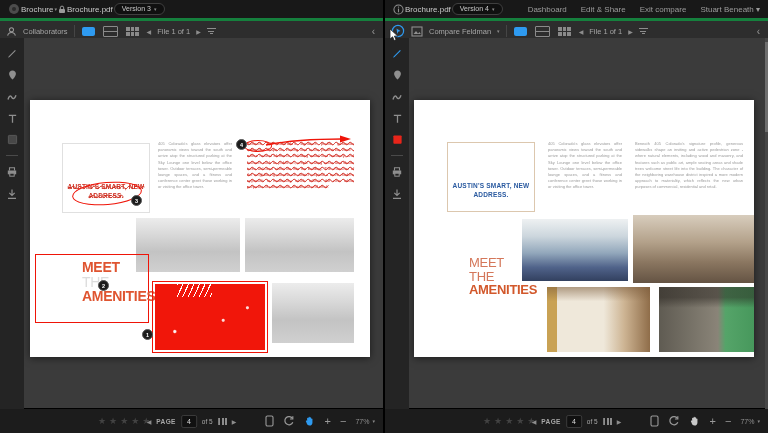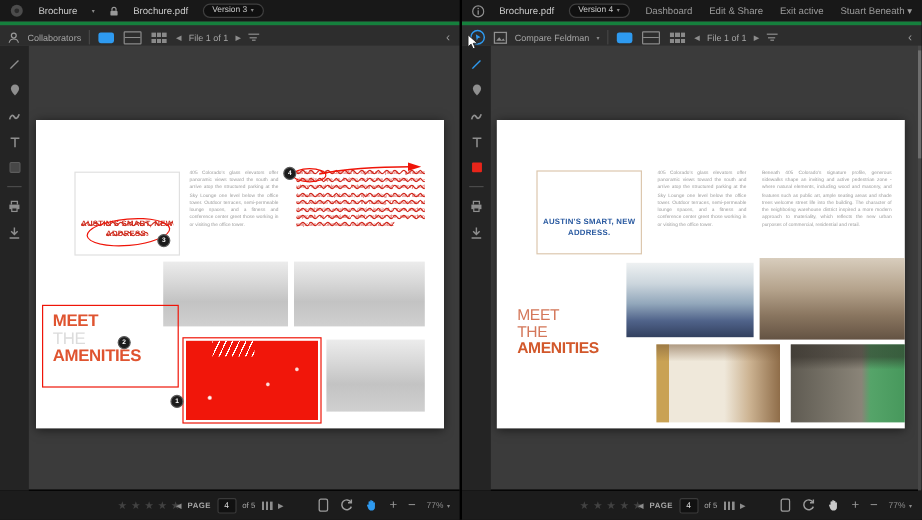--- a/index.html
+++ b/index.html
@@ -3,21 +3,21 @@
 <meta charset="utf-8">
 <style>
   html,body{margin:0;padding:0;}
   body{width:768px;height:433px;overflow:hidden;background:#0d0d0d;position:relative;
        font-family:"Liberation Sans",sans-serif;-webkit-font-smoothing:antialiased;}
   .panel{position:absolute;top:0;width:383px;height:433px;background:#3b3b3b;}
   .panel.left{left:0;} .panel.right{left:385px;}
   .divider{position:absolute;left:383px;top:0;width:2px;height:433px;background:#000;}
 
   
-  .row1{height:18px;background:#181818;display:flex;align-items:center;padding:0 8px;gap:12px;}
+  .row1{height:18px;background:#181818;display:flex;align-items:center;padding:0 8px;gap:1px;}
   .row2{height:20px;background:#2d2d2d;border-top:3px solid #15803d;display:flex;align-items:center;
         padding:0 6px;gap:6px;position:relative;}
   .txt1{font-size:8px;color:#c9c9c9;white-space:nowrap;}
   .txt2{font-size:7.5px;color:#a5a5a5;white-space:nowrap;}
   .caret{font-size:5px;color:#8a8a8a;}
   .pill{display:inline-flex;align-items:center;gap:3px;background:#101010;border:1px solid #3f3f3f;
         border-radius:8px;padding:1px 7px 2px;font-size:7px;color:#c9c9c9;white-space:nowrap;}
   .applinks{margin-left:auto;display:flex;gap:14px;align-items:flex-start;}
   .applinks span{font-size:8px;color:#9b9b9b;white-space:nowrap;}
   .vsep{width:1px;height:12px;background:#454545;}
@@ -57,21 +57,21 @@
              font-size:6.5px;line-height:1.35;letter-spacing:.2px;}
   .cardtitle.red{color:#cf2e20;text-decoration:line-through;text-decoration-style:wavy;text-decoration-thickness:1px;}
   .cardtitle.blue{color:#2a5aa0;}
   .para{font-size:4px;line-height:1.55;text-align:justify;}
   .para.gray{color:#9a9a9a;}
   .para.red{color:#d0261c;text-decoration:line-through;text-decoration-style:wavy;text-decoration-thickness:.5px;}
   .anno-rect{border:1.5px solid #ef1408;}
   .anno-ellipse{border:1.5px solid #ef1408;border-radius:50%;}
   .pin{width:9px;height:9px;background:#1c1c1c;border:1px solid #5a5a5a;border-radius:50%;color:#fff;
        font-size:5.5px;font-weight:bold;display:flex;align-items:center;justify-content:center;z-index:4;}
-  .heading{line-height:1.05;letter-spacing:-.3px;}
+  .heading{line-height:1.05;letter-spacing:-.3px;margin-left:38px;}
   .heading .h-strong{font-weight:bold;}
   .ph{position:absolute;}
   .ph-gray{background:linear-gradient(180deg,#ececec 0%,#d9d9d9 30%,#c3c3c3 62%,#d0d0d0 100%);}
   .ph-lounge{background:linear-gradient(180deg,#eef1f2 0%,#ccd6dd 28%,#92a7bb 55%,#50638a 78%,#32405f 100%);}
   .ph-cafe{background:linear-gradient(180deg,#d8cdbd 0%,#b3a18a 40%,#8a7660 70%,#645343 100%);}
   .ph-gym{background:linear-gradient(180deg,rgba(122,90,58,.55) 0,rgba(122,90,58,0) 22%),
           linear-gradient(90deg,#c9a254 0 10%,#efe8da 10% 55%,#cdb493 75%,#8f6d49 100%);}
   .ph-bike{background:linear-gradient(180deg,rgba(40,35,30,.5) 0 16%,rgba(40,35,30,0) 32%),
            linear-gradient(90deg,#5f5b52 0%,#7b766b 40%,#8a8478 62%,#55a469 70%,#47985c 100%);}
   .ph-red{background:
@@ -267,21 +267,21 @@
         <rect x="5.4" y="2.8" width="1.2" height="1.2" fill="#8f8f8f"></rect>
     </svg>
     <span class="txt1">Brochure.pdf</span>
     <span class="pill">
       <span>Version 4</span>
       <span class="caret">▾</span>
     </span>
     <span class="applinks">
       <span>Dashboard</span>
       <span>Edit &amp; Share</span>
-      <span>Exit active</span>
+      <span>Exit compare</span>
       <span><span>Stuart Beneath</span> <span class="caret">▾</span></span>
     </span>
   </div>
   <div class="row2">
     <svg class="ic" width="14" height="14" viewBox="0 0 14 14">
       <circle cx="7" cy="7" r="5.6" fill="none" stroke="#2e9af0" stroke-width="1.2"></circle>
       <path d="M5.5 4.5 L9.5 7 L7.2 7.8 L6.3 10 Z" fill="#2e9af0"></path>
     </svg>
     <svg class="ic" width="12" height="11" viewBox="0 0 12 11">
       <rect x="1" y="1" width="10" height="9" fill="none" stroke="#8f8f8f" stroke-width="1.1"></rect>

